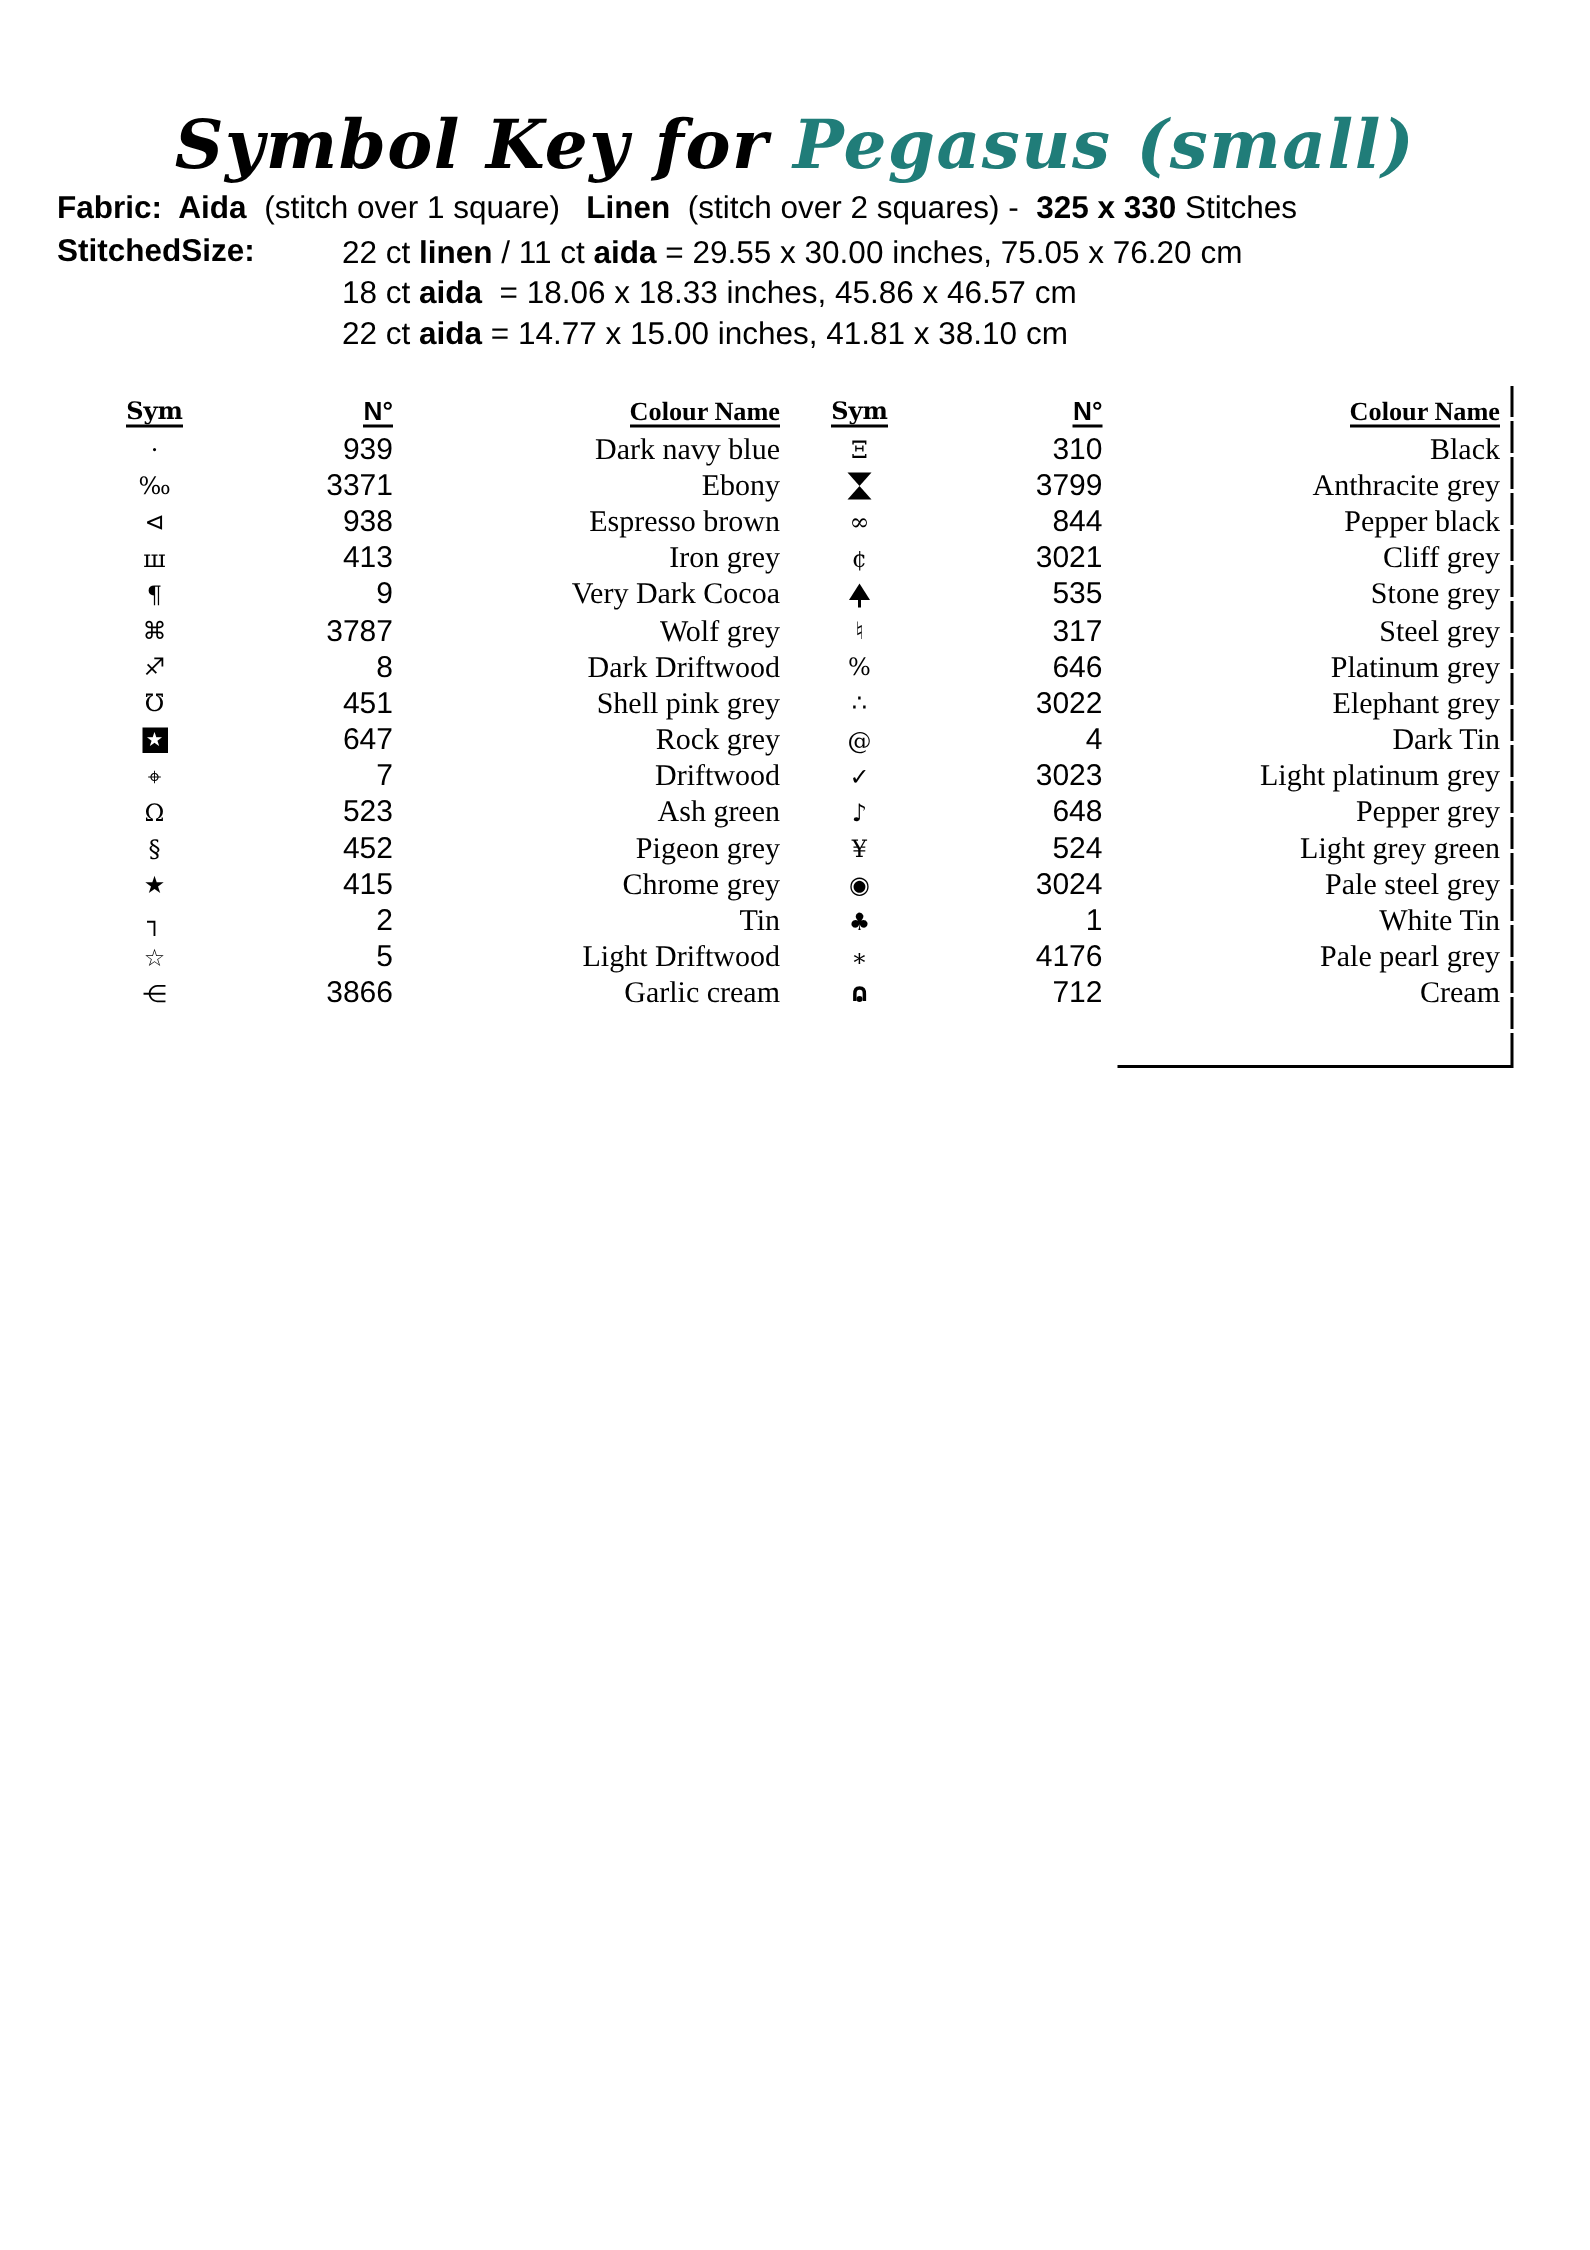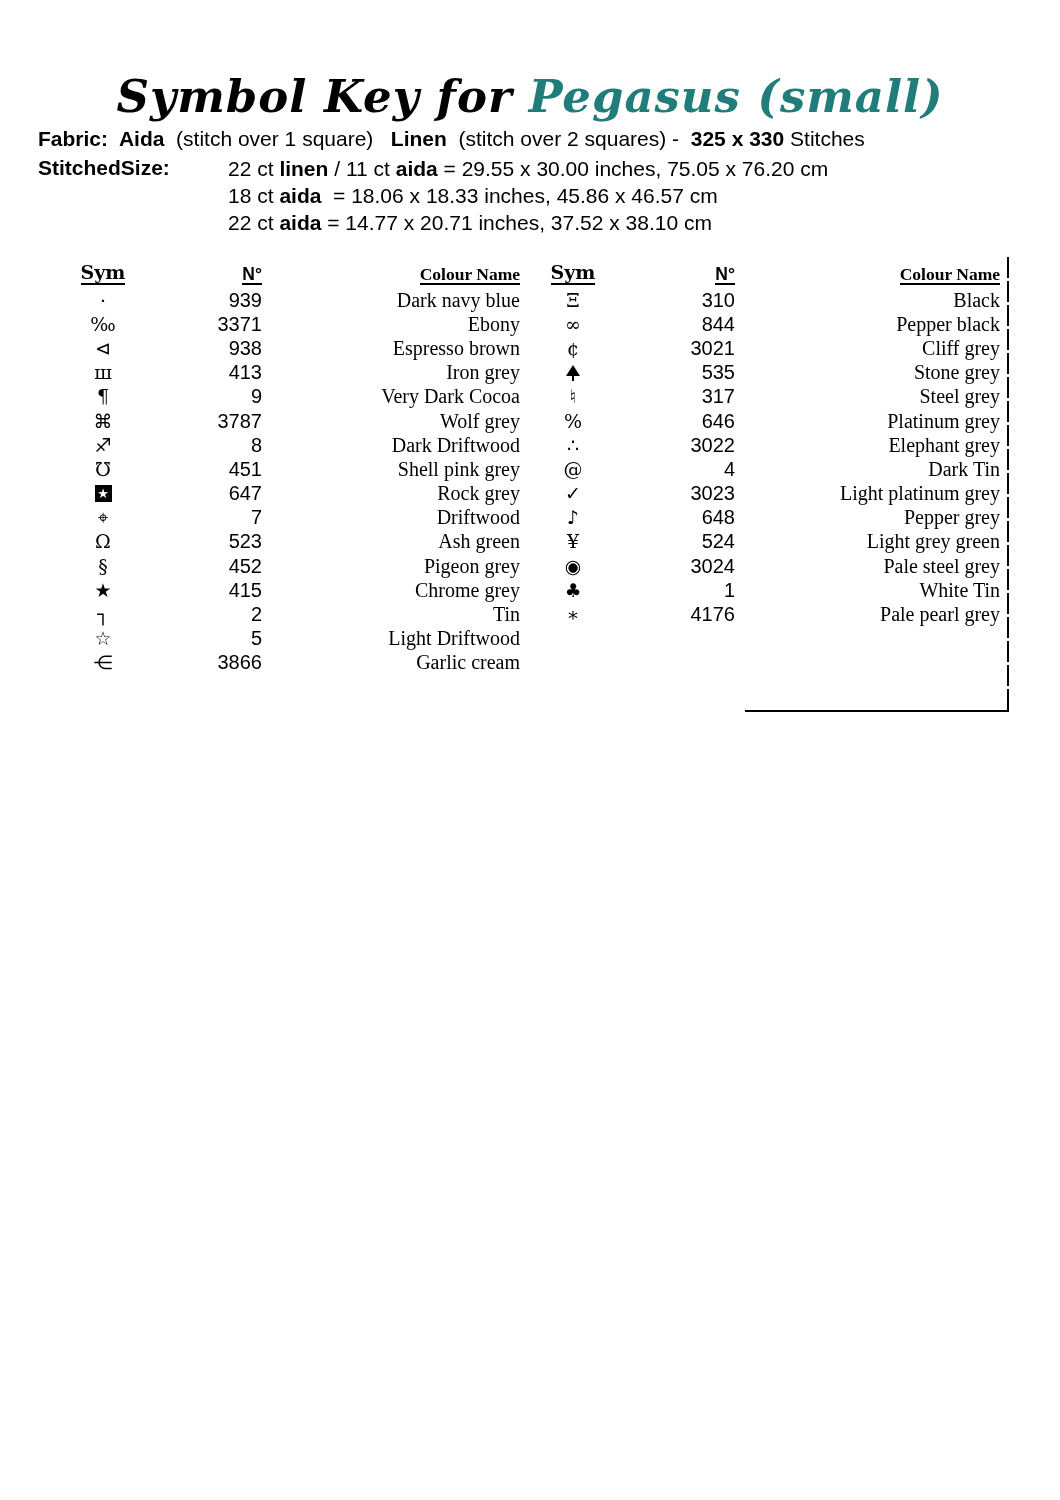--- a/index.html
+++ b/index.html
@@ -27,21 +27,21 @@
   .ktable{position:absolute;top:258px;}
   .ktable.left{left:70px;width:450px;}
   .ktable.right{left:540px;width:460px;}
   .trow{display:grid;align-items:center;height:24.2px;}
   .ktable.left .trow{grid-template-columns:66px 126px 1fr;}
   .ktable.right .trow{grid-template-columns:66px 129px 1fr;}
   .trow.head{height:27px;font-size:17.5px;font-weight:bold;align-items:end;padding-bottom:3px;}
   .hu{border-bottom:2px solid #000;display:inline-block;line-height:1.05;}
   .cell.sym{
     text-align:center;font-family:"DejaVu Serif","DejaVu Sans",serif;
-    font-size:19px;line-height:1;display:flex;justify-content:center;align-items:center;
+    font-size:16px;line-height:1;display:flex;justify-content:center;align-items:center;
   }
   .cell.num{text-align:right;font-size:20px;}
   .cell.name{text-align:right;font-size:20px;font-family:Liberation Serif, serif;}
   .ktable.left .cell.name{padding-left:18px;}
   .ktable.right .cell.name{padding-left:23px;}
   .trow.head .cell.num,.trow.head .cell.name{font-size:17.5px;}
   
   .icon{display:inline-flex;align-items:center;justify-content:center;}
   .icon-star-in-square{
     width:17px;height:17px;background:#000;color:#fff;
@@ -89,21 +89,21 @@
 
 <div class="title"><span>Symbol Key for</span><span class="accent" style="color: rgb(32, 125, 121);">Pegasus (small)</span></div>
 
 <div class="fabric-line"><span class="b">Fabric:</span><span class="b">  Aida</span><span>  (stitch over 1 square)   </span><span class="b">Linen</span><span>  (stitch over 2 squares) -  </span><span class="b">325 x 330</span><span> Stitches</span></div>
 
 <div class="stitched">
   <span class="label">StitchedSize:</span>
   <div class="lines">
     <div class="line"><span>22 ct </span><span class="b">linen</span><span> / 11 ct </span><span class="b">aida</span><span> = 29.55 x 30.00 inches, 75.05 x 76.20 cm</span></div>
     <div class="line"><span>18 ct </span><span class="b">aida</span><span>  = 18.06 x 18.33 inches, 45.86 x 46.57 cm</span></div>
-    <div class="line"><span>22 ct </span><span class="b">aida</span><span> = 14.77 x 20.71 inches, 37.52 x 38.10 cm</span></div>
+    <div class="line"><span>22 ct </span><span class="b">aida</span><span> = 14.77 x 15.00 inches, 41.81 x 38.10 cm</span></div>
   </div>
 </div>
 
 <div class="ktable left">
   <div class="trow head">
     <span class="cell sym">
         <span class="hu">Sym</span>
       </span>
     <span class="cell num"><span class="hu">N°</span></span>
     <span class="cell name"><span class="hu">Colour Name</span></span>
@@ -202,20 +202,27 @@
     <span class="cell num"><span class="hu">N°</span></span>
     <span class="cell name"><span class="hu">Colour Name</span></span>
   </div>
   <div>
       <div class="trow">
         <span class="cell sym">Ξ</span>
         <span class="cell num">310</span>
         <span class="cell name">Black</span>
       </div>
       <div class="trow">
+        <span class="cell sym">
+          <i class="icon icon-hourglass"></i>
+        </span>
+        <span class="cell num">3799</span>
+        <span class="cell name">Anthracite grey</span>
+      </div>
+      <div class="trow">
         <span class="cell sym">∞</span>
         <span class="cell num">844</span>
         <span class="cell name">Pepper black</span>
       </div>
       <div class="trow">
         <span class="cell sym">¢</span>
         <span class="cell num">3021</span>
         <span class="cell name">Cliff grey</span>
       </div>
       <div class="trow">
@@ -268,17 +275,24 @@
       <div class="trow">
         <span class="cell sym">♣</span>
         <span class="cell num">1</span>
         <span class="cell name">White Tin</span>
       </div>
       <div class="trow">
         <span class="cell sym">∗</span>
         <span class="cell num">4176</span>
         <span class="cell name">Pale pearl grey</span>
       </div>
+      <div class="trow">
+        <span class="cell sym">
+          <i class="icon icon-arch-with-dot"></i>
+        </span>
+        <span class="cell num">712</span>
+        <span class="cell name">Cream</span>
+      </div>
     </div>
 </div>
 
 <div class="v-border"></div>
 <div class="h-border"></div>
 
 </body></html>

